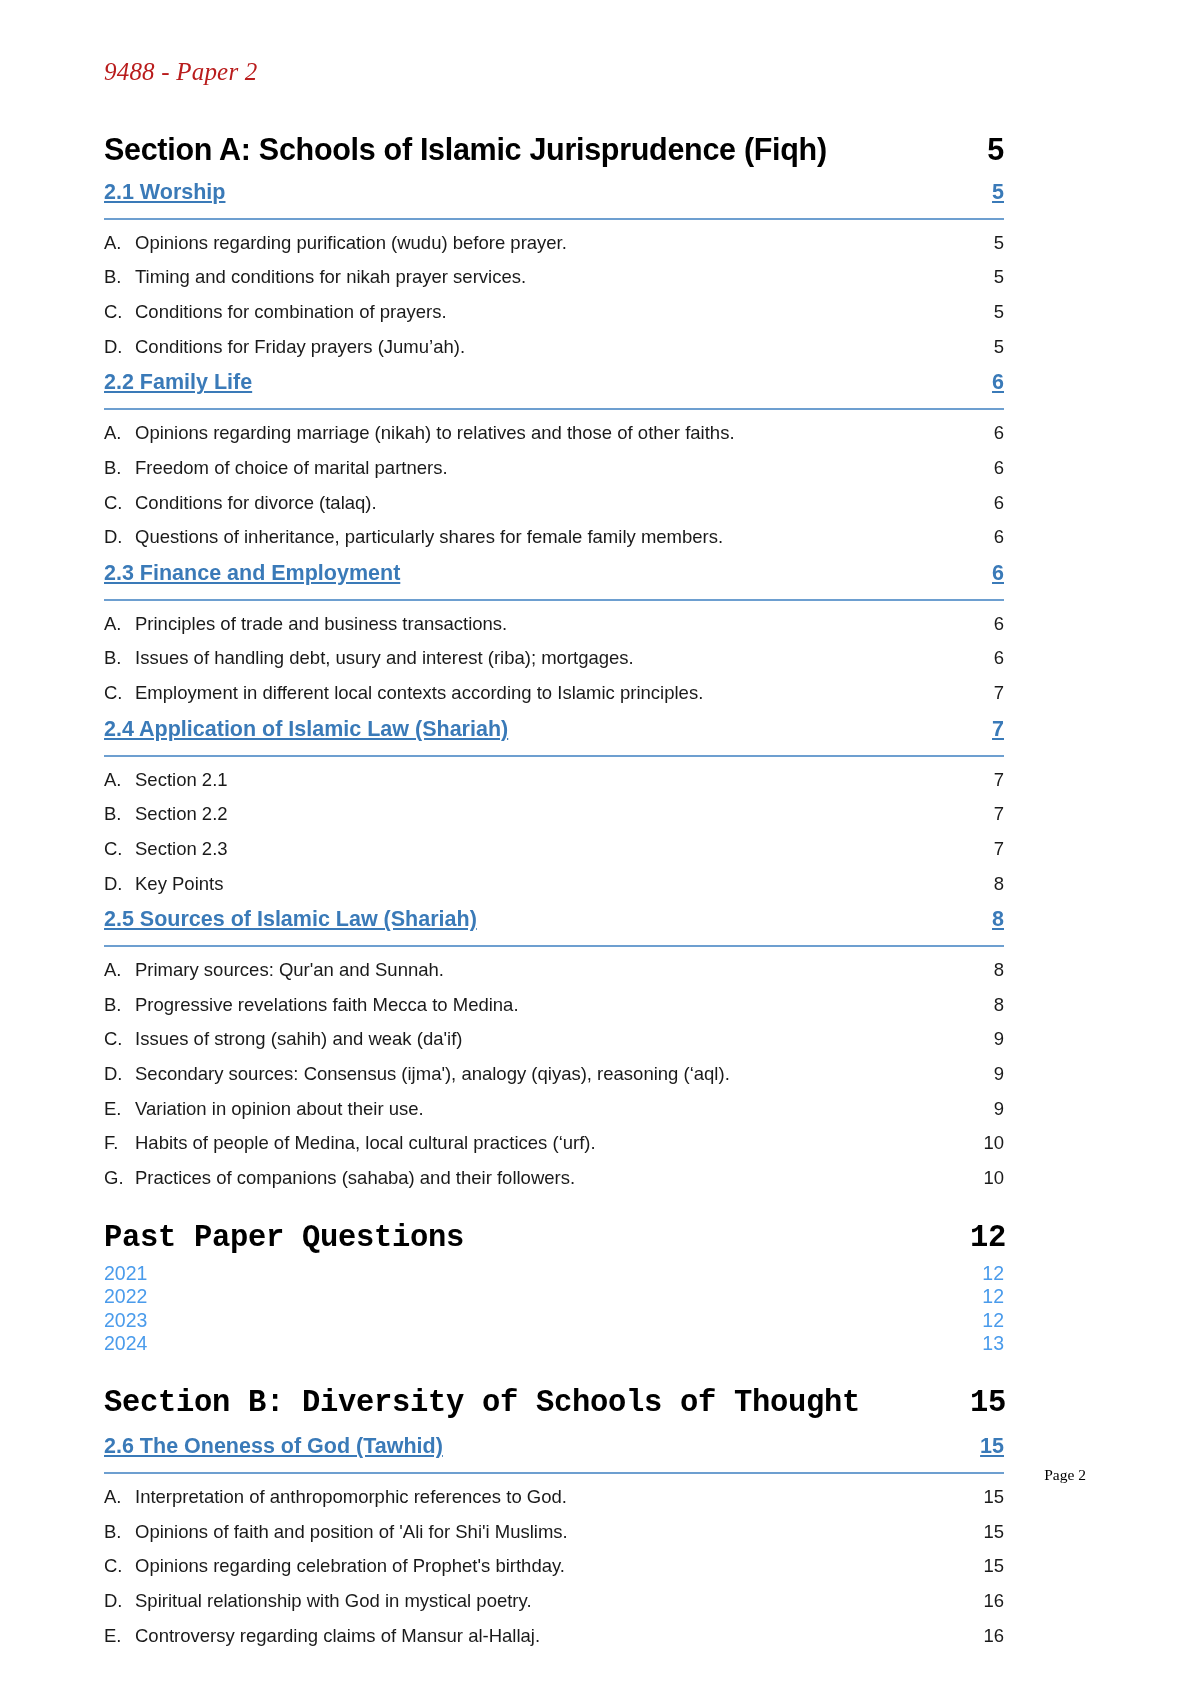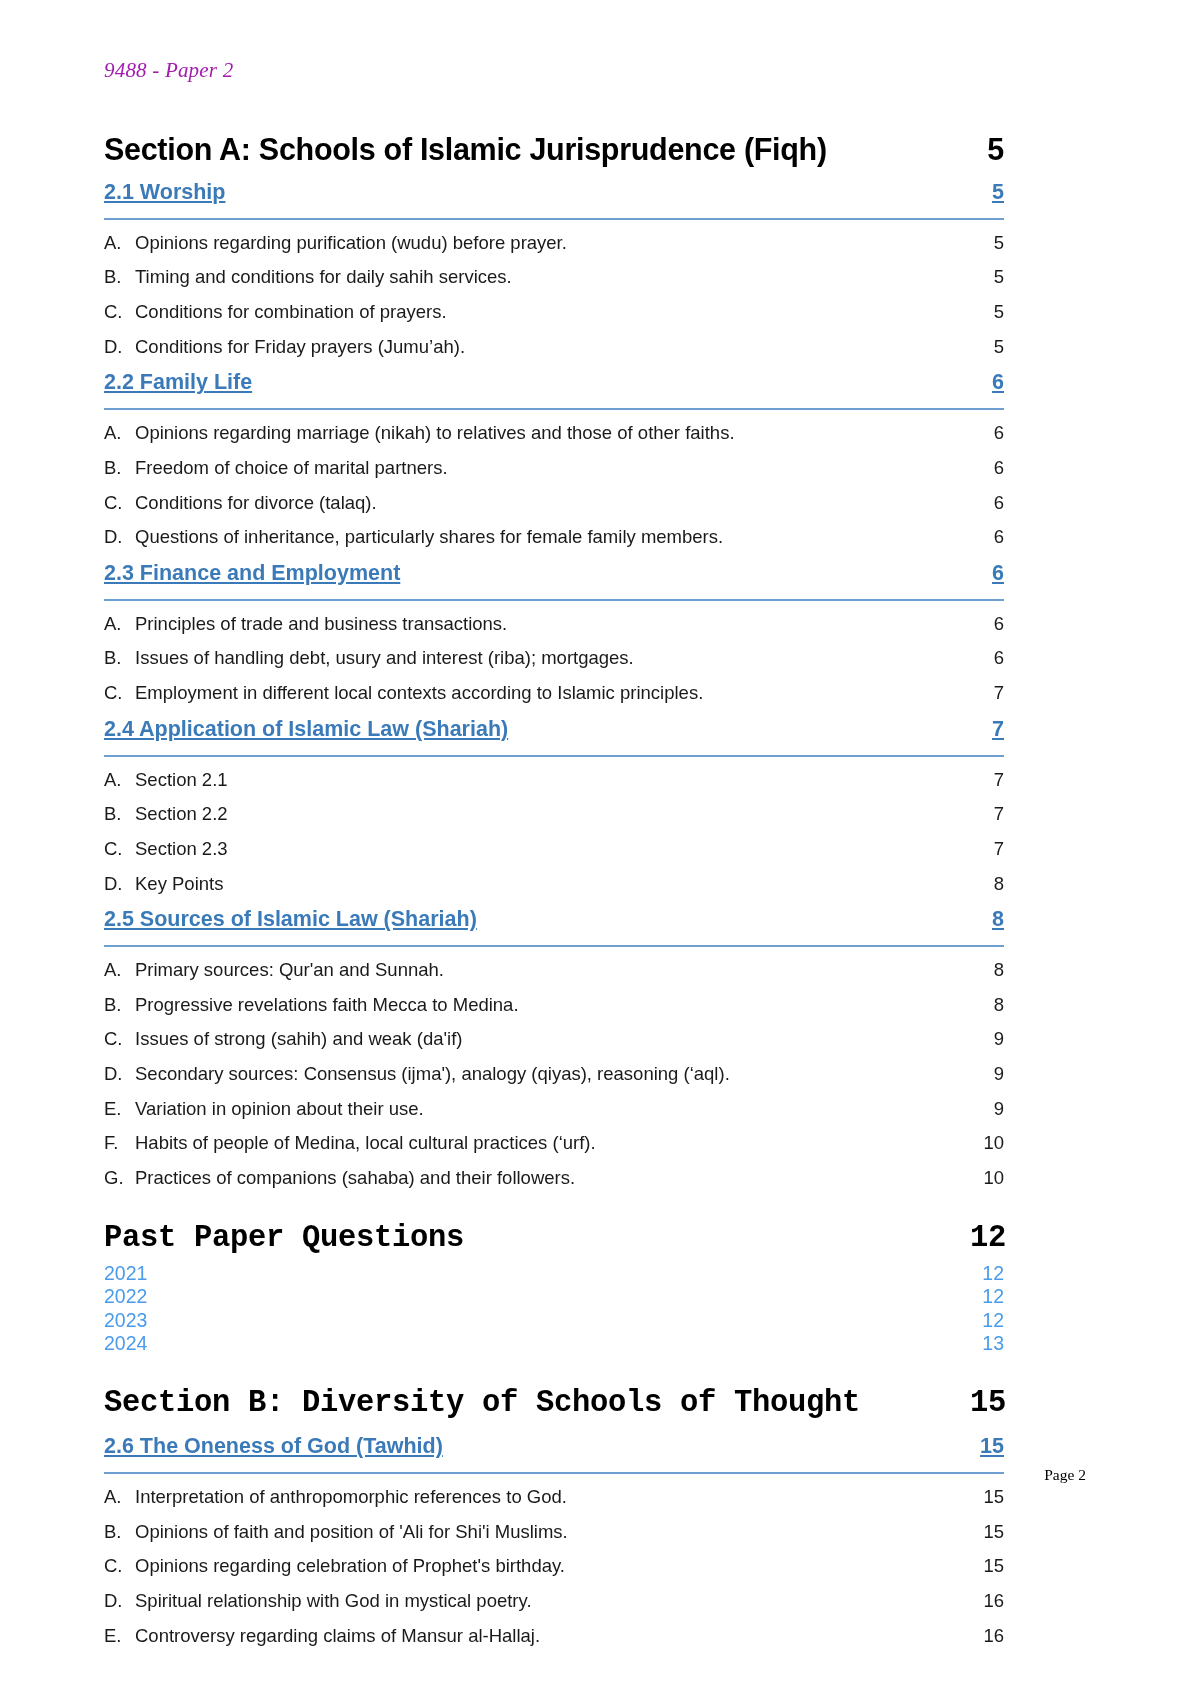--- a/index.html
+++ b/index.html
@@ -25,23 +25,23 @@
     padding: 0;
   }
 
   
   .doc-header {
     position: absolute;
     left: 104px;
     top: 58px;
     font-family: "Liberation Serif", serif;
     font-style: italic;
-    font-size: 21px;
+    font-size: 25px;
     letter-spacing: 0.2px;
-    color: #a21caf;
+    color: #b91c1c;
   }
 
   
   .toc {
     position: absolute;
     left: 104px;
     top: 132px;
     width: 900px;
   }
 
@@ -156,21 +156,21 @@
         <span class="pageno">5</span>
       </div>
       <div class="row lvl3">
         <span class="label letter">A.</span>
         <span class="label">Opinions regarding purification (wudu) before prayer.</span>
         <span class="filler"></span>
         <span class="pageno">5</span>
       </div>
       <div class="row lvl3">
         <span class="label letter">B.</span>
-        <span class="label">Timing and conditions for daily sahih services.</span>
+        <span class="label">Timing and conditions for nikah prayer services.</span>
         <span class="filler"></span>
         <span class="pageno">5</span>
       </div>
       <div class="row lvl3">
         <span class="label letter">C.</span>
         <span class="label">Conditions for combination of prayers.</span>
         <span class="filler"></span>
         <span class="pageno">5</span>
       </div>
       <div class="row lvl3">

